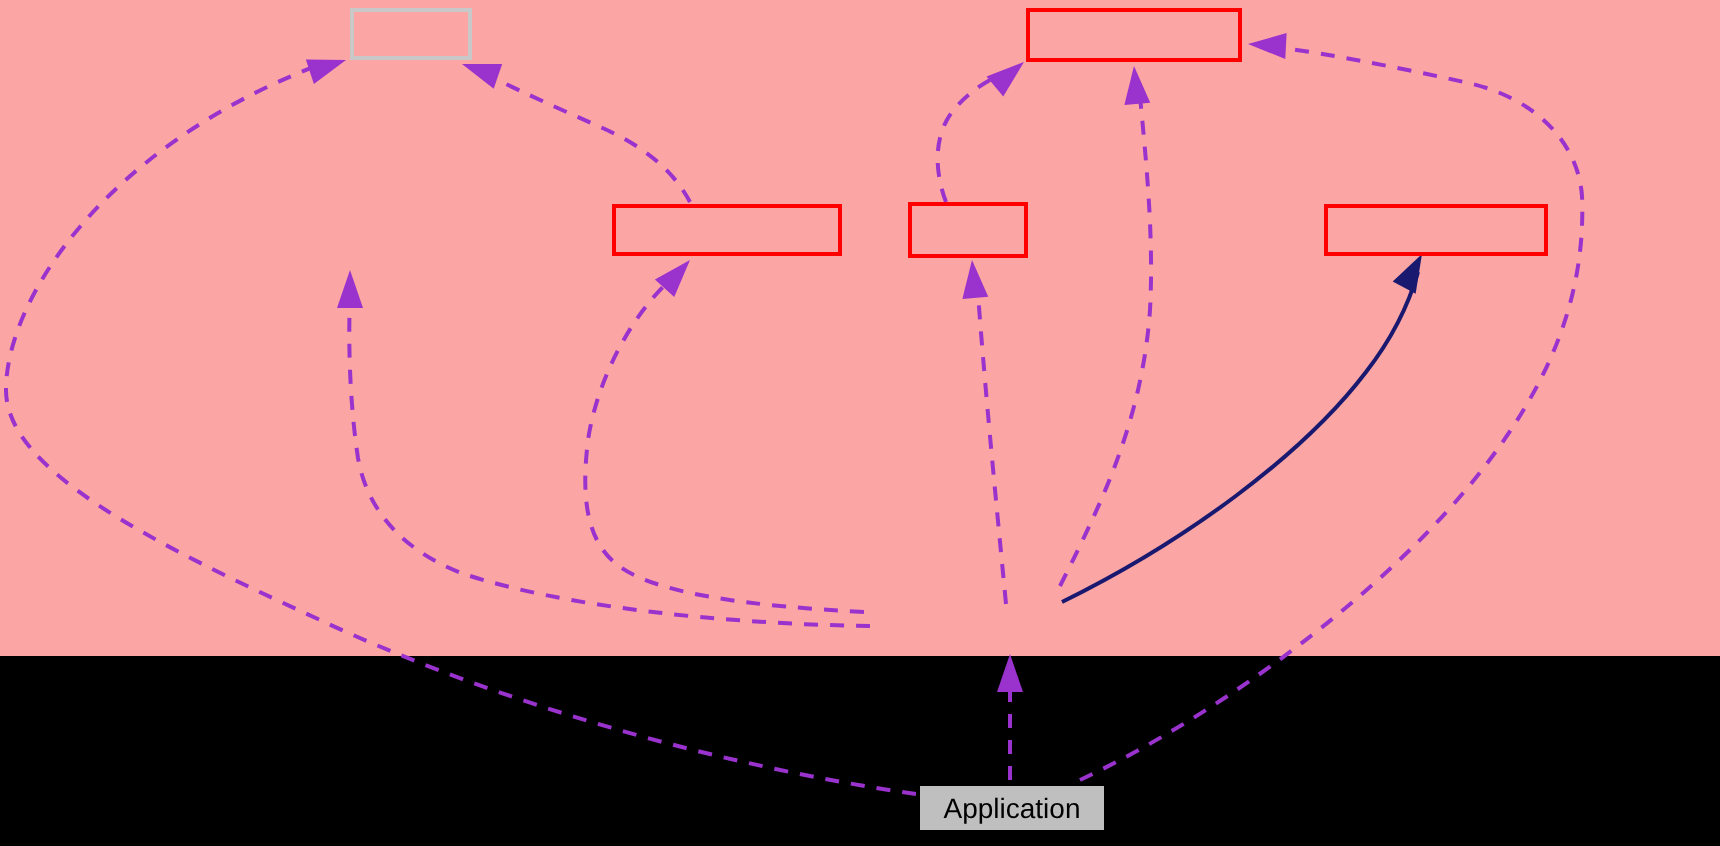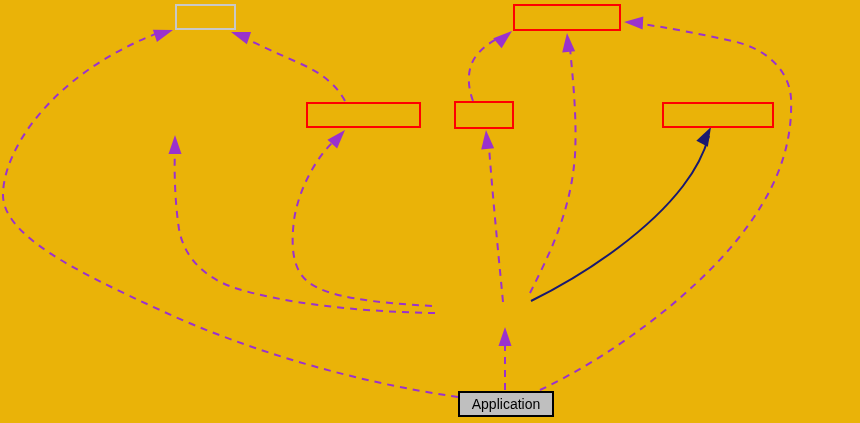--- a/index.html
+++ b/index.html
@@ -1,17 +1,17 @@
 <!DOCTYPE html>
 <html><head>
 <meta charset="utf-8">
 <style>
   html,body{margin:0;padding:0;background:#000;}
   body{width:860px;height:423px;overflow:hidden;font-family:"Liberation Sans",sans-serif;}
-  .diagram-wrap{position:relative;width:860px;height:423px;background:#eab308;}
+  .diagram-wrap{position:relative;width:860px;height:328px;background:#fca5a5;}
   svg{display:block;}
   svg text{font-family:"Liberation Sans",sans-serif;font-size:14px;}
 </style>
 </head>
 <body>
 
 <div class="diagram-wrap">
   <svg width="860" height="423" viewBox="0 0 860 423" xmlns="http://www.w3.org/2000/svg">
       <path d="M 458 397 C 360 383 250 352 160 310 C 75 271 3 235 3 195 C 3 150 52 74 158 33" fill="none" stroke="#9a32cd" stroke-width="2" stroke-dasharray="7 6"></path>
       <polygon points="0,0 -19,-6.5 -19,6.5" fill="#9a32cd" transform="translate(173,30) rotate(-18)"></polygon>

